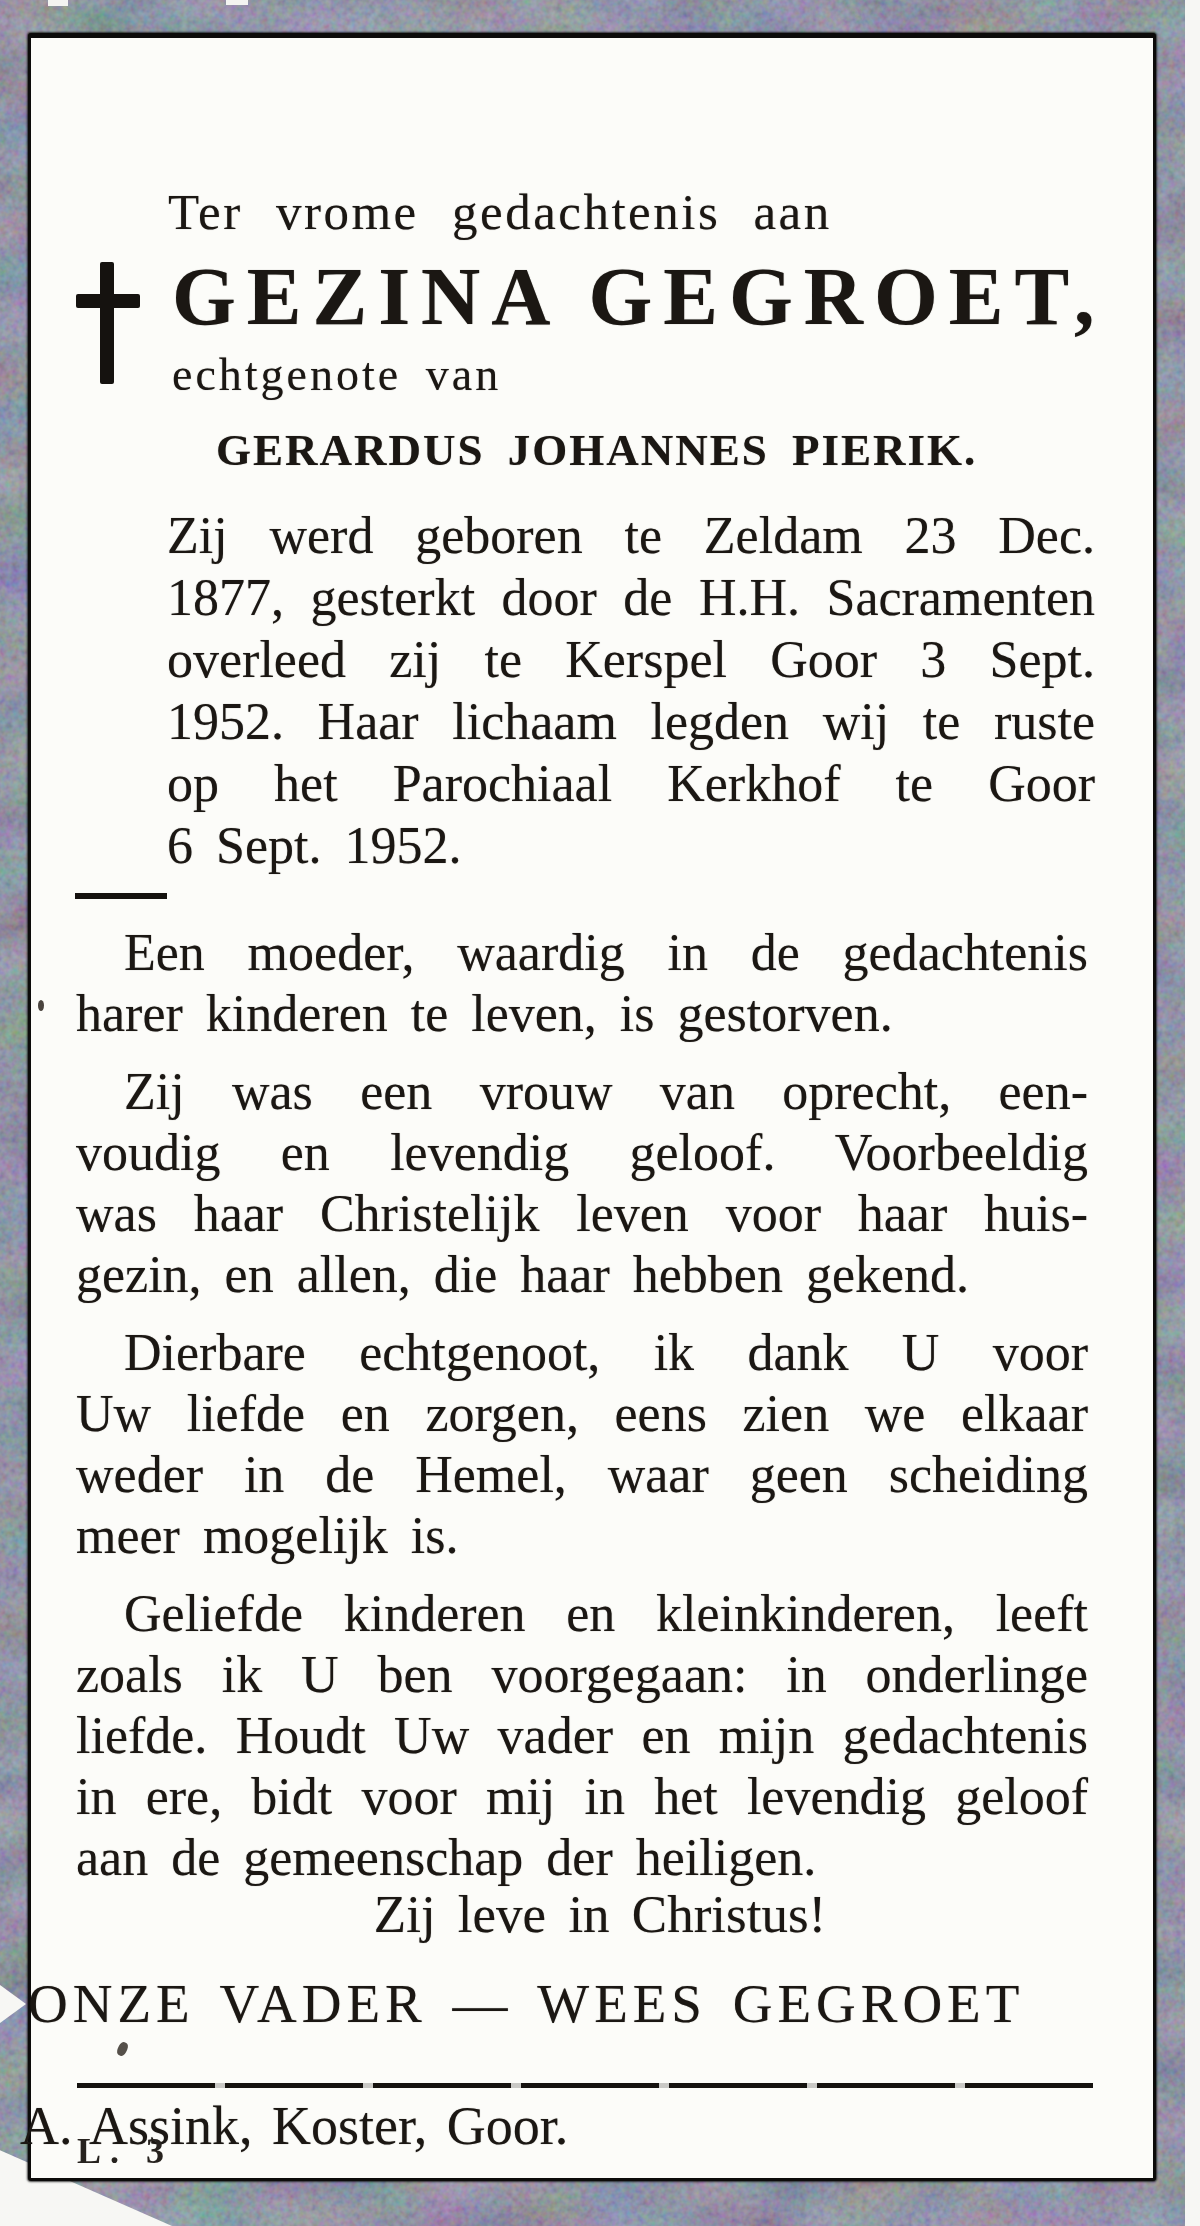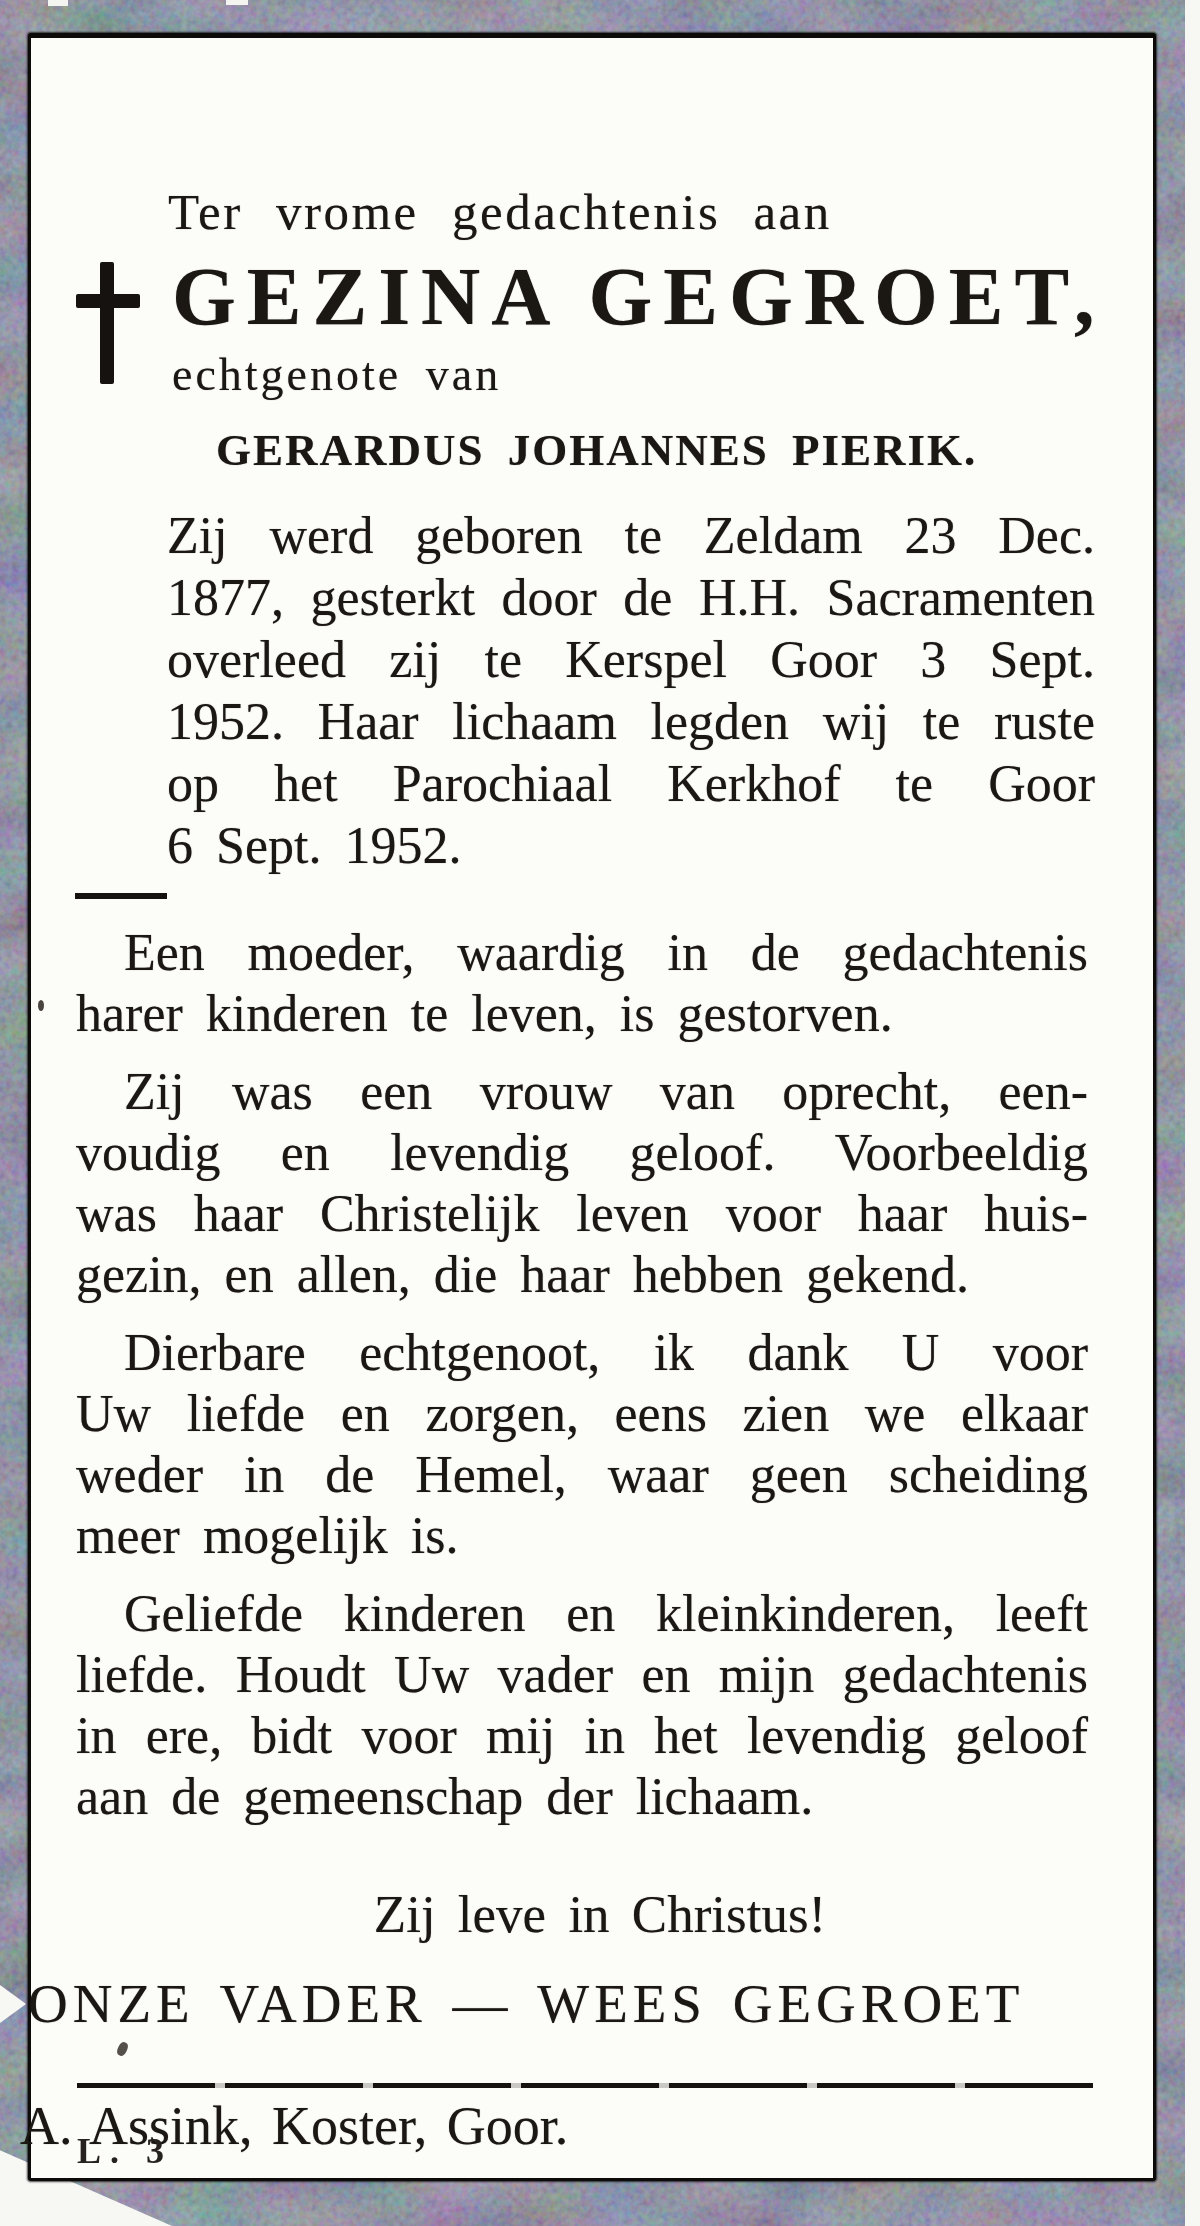--- a/index.html
+++ b/index.html
@@ -118,23 +118,24 @@
         <div class="tline last">gezin, en allen, die haar hebben gekend.</div>
       </div>
     <div class="para">
         <div class="tline">Dierbare echtgenoot, ik dank U voor</div>
         <div class="tline">Uw liefde en zorgen, eens zien we elkaar</div>
         <div class="tline">weder in de Hemel, waar geen scheiding</div>
         <div class="tline last">meer mogelijk is.</div>
       </div>
     <div class="para">
         <div class="tline">Geliefde kinderen en kleinkinderen, leeft</div>
+        <div class="tline">zoals ik U ben voorgegaan: in onderlinge</div>
         <div class="tline">liefde. Houdt Uw vader en mijn gedachtenis</div>
         <div class="tline">in ere, bidt voor mij in het levendig geloof</div>
-        <div class="tline last">aan de gemeenschap der lichaam.</div>
+        <div class="tline last">aan de gemeenschap der heiligen.</div>
       </div>
   </div>
 
   <div class="abs ink closing">Zij leve in Christus!</div>
 
   <div class="abs ink prayers">ONZE VADER  —  WEES GEGROET</div>
 
   <div class="abs rule2"></div>
 
   <div class="abs ink printer">A. Assink, Koster, Goor.</div>

